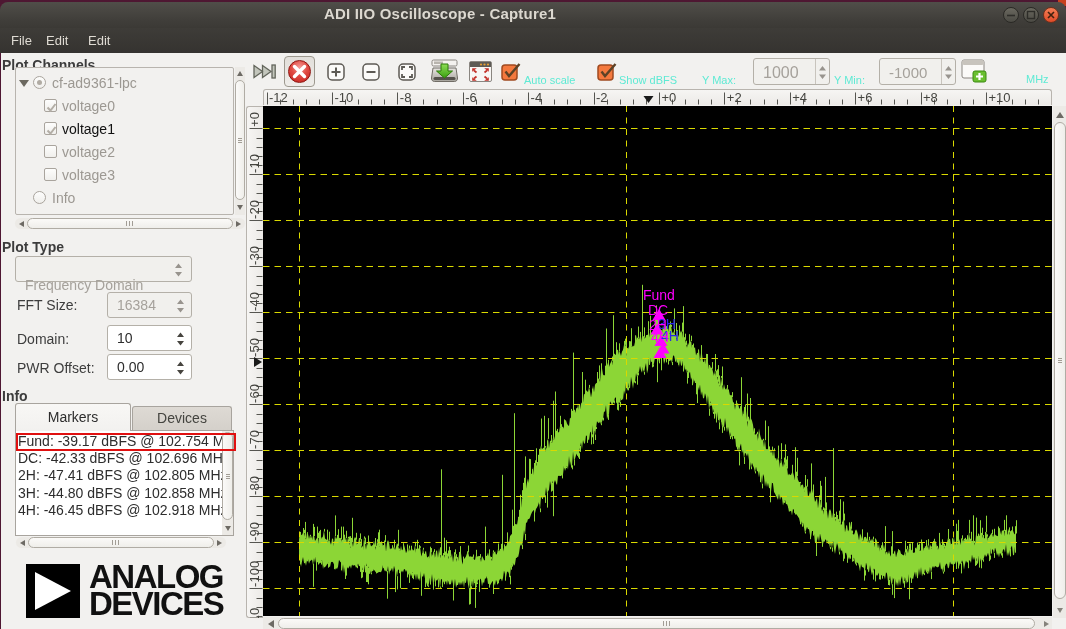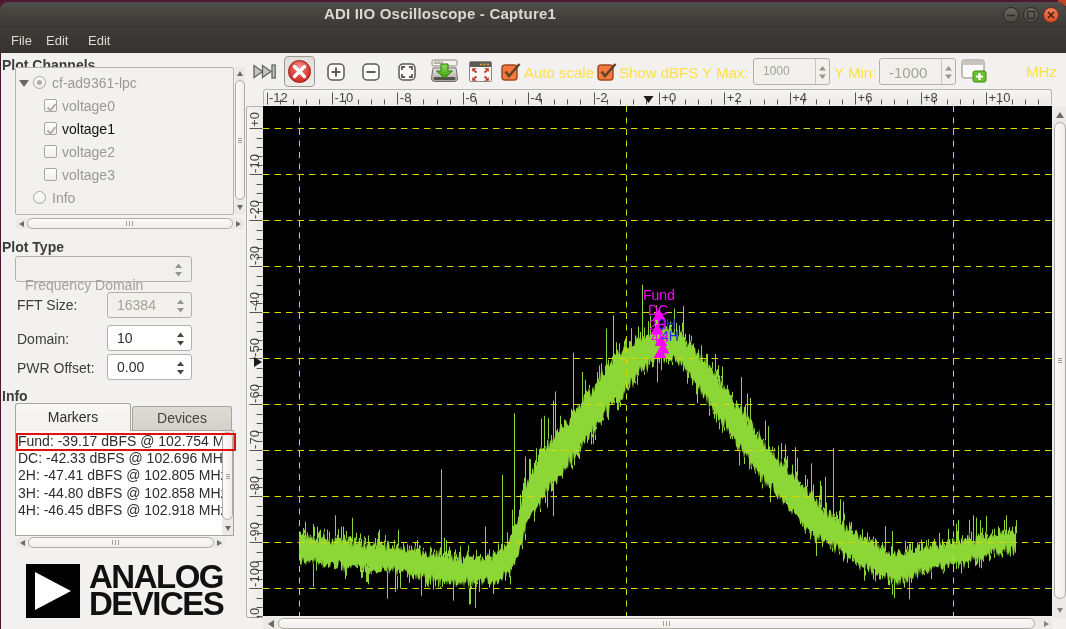--- a/index.html
+++ b/index.html
@@ -29,21 +29,21 @@
 .sb { position:absolute; background:#eceae6; }
 .thumb { position:absolute; background:linear-gradient(90deg,#fbfaf8,#efeeea);
   border:1px solid #b0aca4; border-radius:6px; }
 .thumbh { position:absolute; background:linear-gradient(#fbfaf8,#efeeea);
   border:1px solid #b0aca4; border-radius:6px; }
 .arrow { position:absolute; width:0; height:0; }
 .spin { position:absolute; border:1px solid #b4b0a8; border-radius:3px;
   background:#fff; font-size:14px; color:#2d2d2d; }
 .spin.dis { background:#f1f0ed; color:#a5a19b; }
 .lbl { position:absolute; font-size:14px; color:#3d3d3d; }
-.tb-lbl { position:absolute; font-size:15px; color:#fde047; }
+.tb-lbl { position:absolute; font-size:11px; color:#5eead4;margin-top:10px; }
 .tab { position:absolute; border:1px solid #a8a49e; border-bottom:none;
   border-radius:3px 3px 0 0; font-size:14px; text-align:center; }
 .mk { font:14px "Liberation Sans",sans-serif; fill:#FF00FF; }
 .mkb { font:14px "Liberation Sans",sans-serif; fill:#2828E8; }
 .adi { font-weight:bold; color:#111; font-size:33px; line-height:26.5px;
   letter-spacing:-1.5px; }
 </style></head>
 <body>
 
 <div class="abs" style="left:1058px;top:0;width:8px;height:6px;background:#c8401e"></div>
@@ -226,21 +226,21 @@
   <rect x="1" y="4" width="15" height="15" rx="3" fill="#f4793e" stroke="#a04a20" stroke-width="1.5"></rect>
   <path d="M4.5 10.5 l3.5 4.5 L18.5 3" fill="none" stroke="#5c4226" stroke-width="2.4"></path>
     </svg></div>
 <div class="tb-lbl" style="left:524px;top:64px">Auto scale</div>
 <div class="abs" style="left:597px;top:61px"><svg width="22" height="20">
   <rect x="1" y="4" width="15" height="15" rx="3" fill="#f4793e" stroke="#a04a20" stroke-width="1.5"></rect>
   <path d="M4.5 10.5 l3.5 4.5 L18.5 3" fill="none" stroke="#5c4226" stroke-width="2.4"></path>
     </svg></div>
 <div class="tb-lbl" style="left:619px;top:64px">Show dBFS</div>
 <div class="tb-lbl" style="left:702px;top:64px">Y Max:</div>
-<div class="spin dis abs" style="left:753px;top:58px;width:77px;height:27px;font-size:12px">
+<div class="spin dis abs" style="left:753px;top:58px;width:77px;height:27px;font-size:16px">
   <span style="position:absolute;left:9px;top:5px">1000</span>
   <div style="position:absolute;right:13px;top:0;width:1px;height:25px;background:#c8c4bd"></div>
   <svg width="9" height="17" style="position:absolute;right:2.5px;top:5px">
       <path d="M1 6.5 l3.5-4.5 3.5 4.5Z M1 10.5 l3.5 4.5 3.5-4.5Z" fill="#98948e"></path>
     </svg>
 </div>
 <div class="tb-lbl" style="left:834px;top:64px">Y Min:</div>
 <div class="spin dis abs" style="left:879px;top:58px;width:77px;height:27px;font-size:15px">
   <span style="position:absolute;left:9px;top:5px">-1000</span>
   <div style="position:absolute;right:13px;top:0;width:1px;height:25px;background:#c8c4bd"></div>

